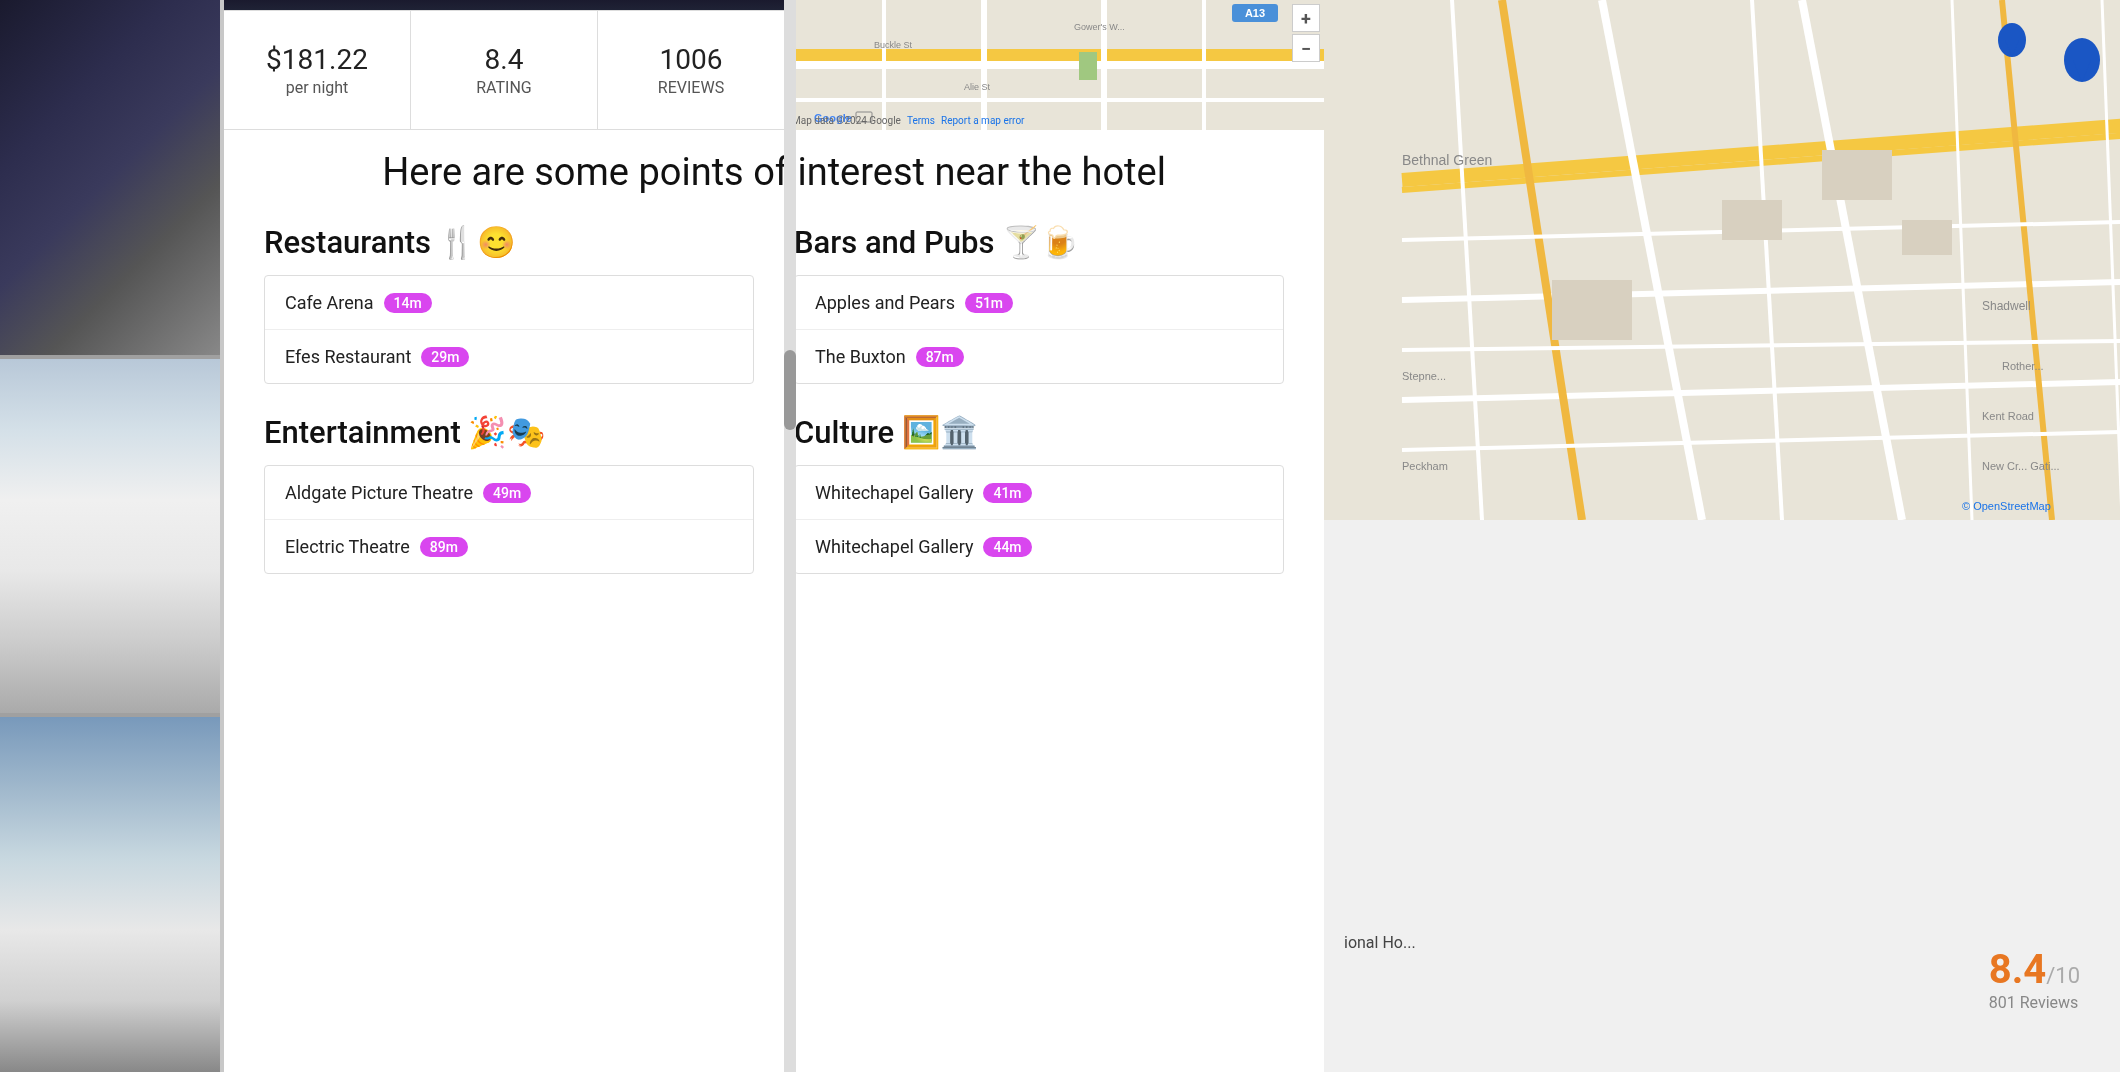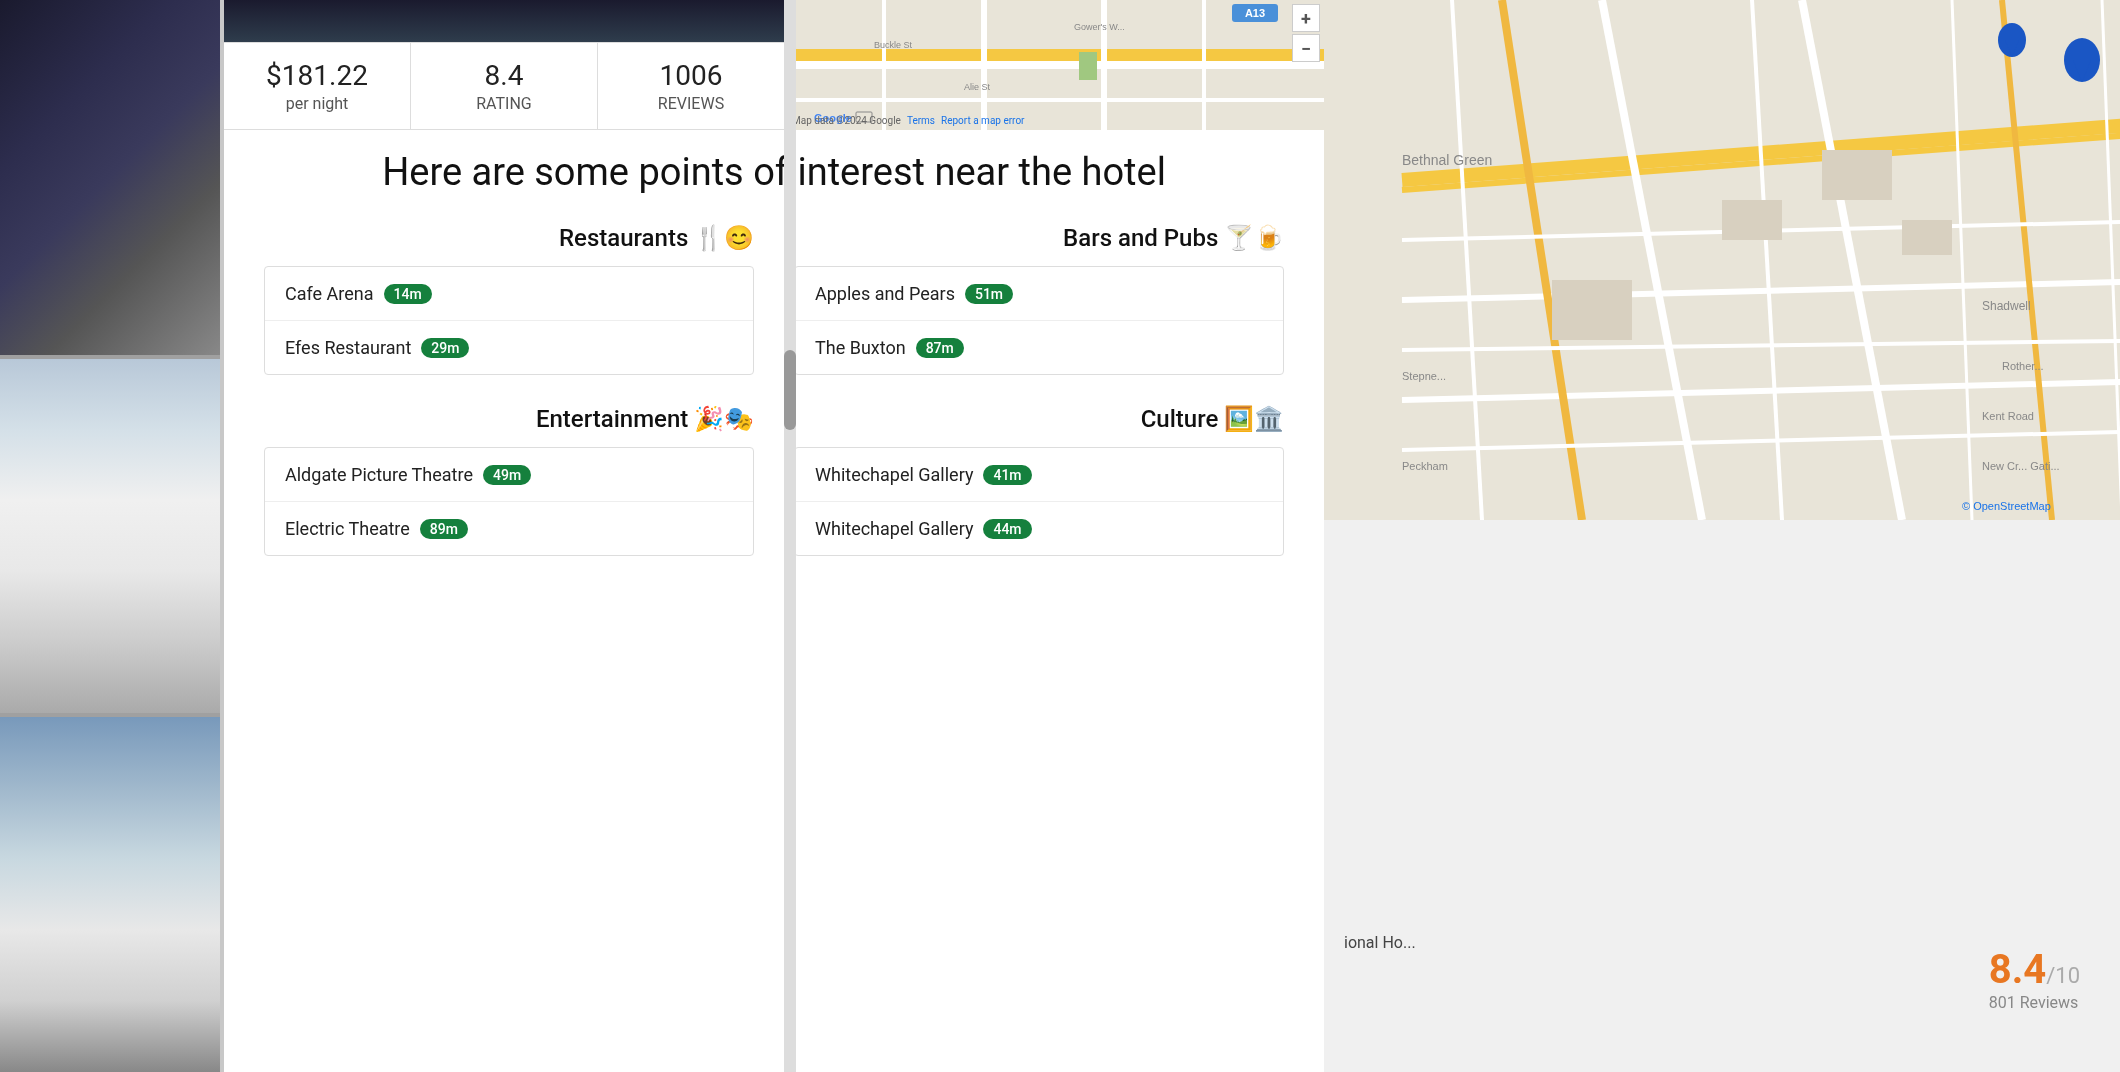--- a/index.html
+++ b/index.html
@@ -51,21 +51,21 @@
       top: 0;
       width: 1100px;
       height: 1072px;
       background: #fff;
       overflow: hidden;
     }
 
     .stat-cell {
       flex: 1;
       text-align: center;
-      padding: 16px 10px;
+      padding: 32px 10px;
       border-right: 1px solid #ddd;
     }
     .stat-cell:last-child { border-right: none; }
 
     .stat-value {
       font-size: 28px;
       font-weight: 400;
       color: #222;
     }
     .stat-label {
@@ -148,24 +148,24 @@
       display: grid;
       grid-template-columns: 1fr 1fr;
       gap: 30px 40px;
     }
 
     .poi-category {
       
     }
 
     .poi-category-title {
-      font-size: 24px;
+      font-size: 31px;
       font-weight: 500;
       color: #111;
-      text-align: right;
+      text-align: left;
       margin-bottom: 14px;
     }
 
     .poi-list {
       border: 1px solid #ddd;
       border-radius: 4px;
       overflow: hidden;
     }
 
     .poi-item {
@@ -176,21 +176,21 @@
       font-size: 18px;
       color: #222;
     }
 
     .poi-item:last-child {
       border-bottom: none;
     }
 
     .distance-badge {
       margin-left: 10px;
-      background: #15803d;
+      background: #d946ef;
       color: white;
       border-radius: 12px;
       padding: 2px 10px;
       font-size: 14px;
       font-weight: 500;
     }
 
     
     .right-map {
       position: absolute;

